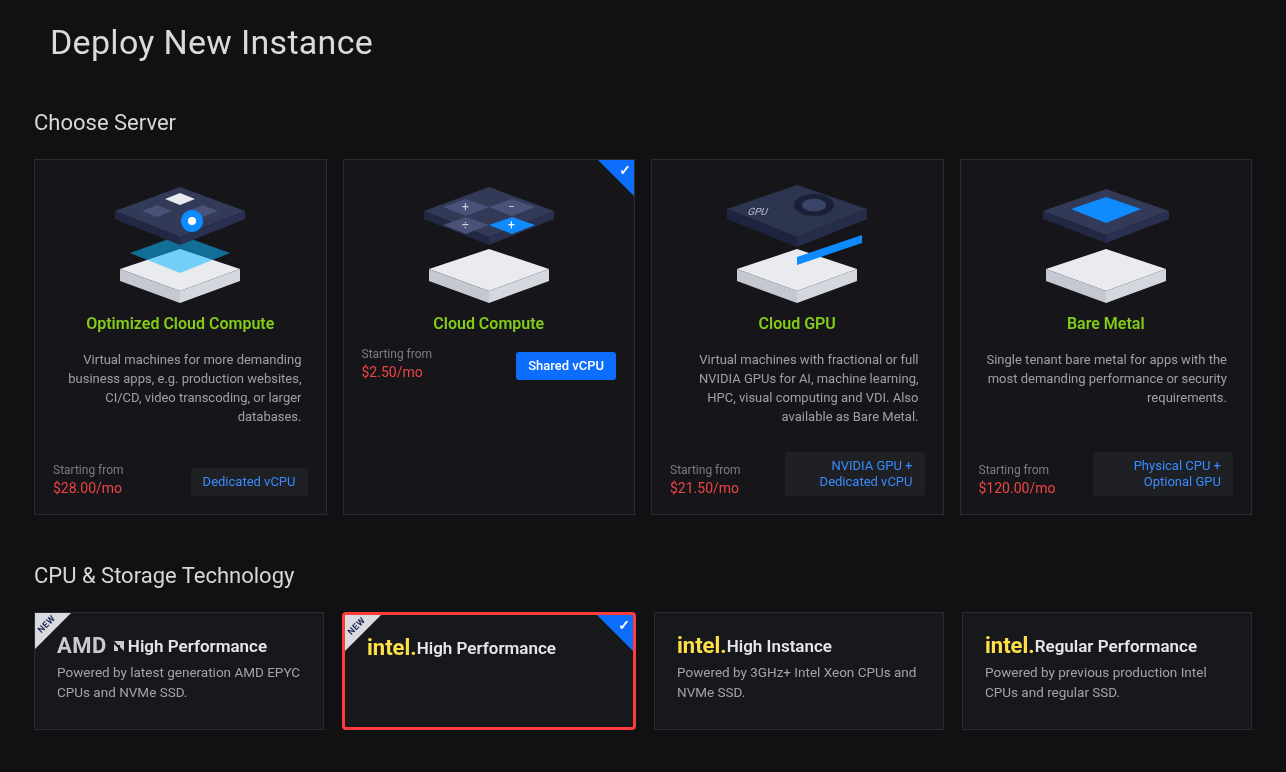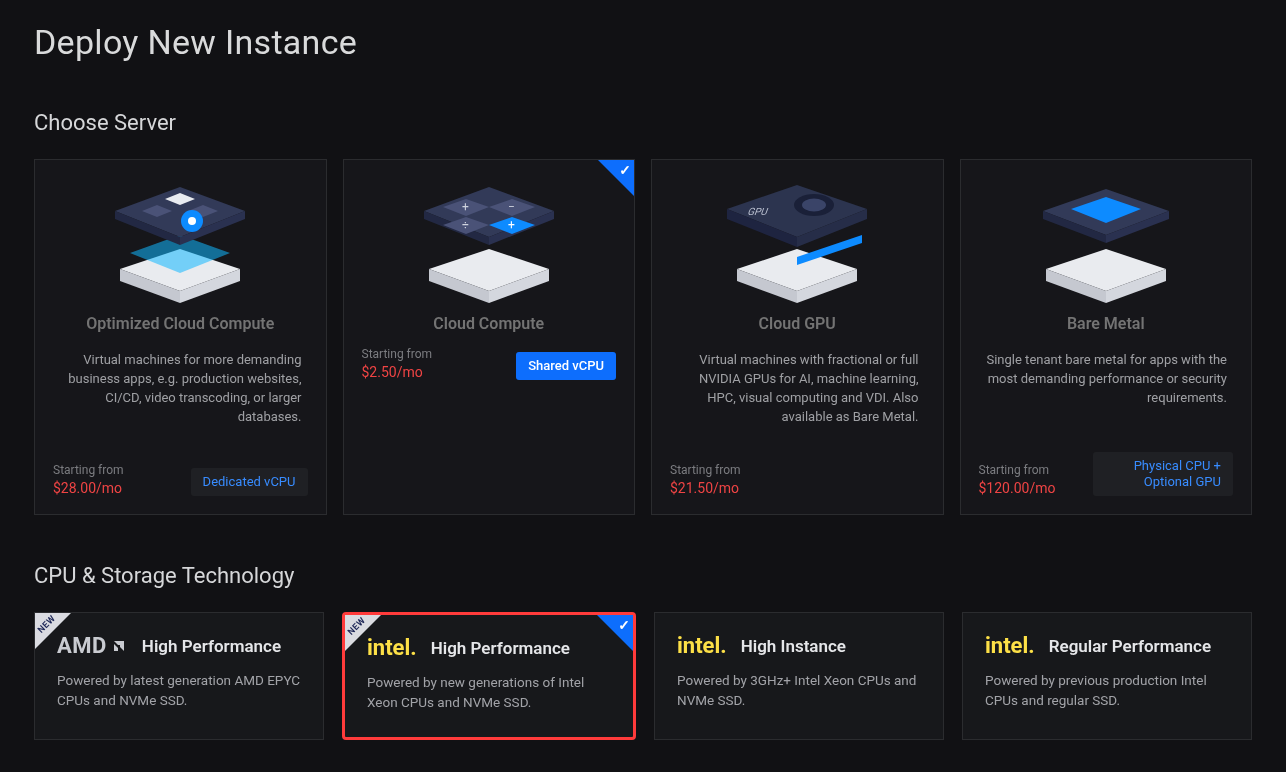--- a/index.html
+++ b/index.html
@@ -9,20 +9,21 @@
     font-family:-apple-system,BlinkMacSystemFont,"Segoe UI",Roboto,Helvetica,Arial,sans-serif;
     padding:22px 34px;
     width:1286px;
   }
   h1.page-title {
     font-size:34px;
     font-weight:400;
     color:#d9dadb;
     letter-spacing:0.3px;
     margin-bottom:48px;
+    margin-left:16px;
   }
   h2.section-heading {
     font-size:22px;
     font-weight:400;
     color:#d6d7d9;
     margin-bottom:24px;
   }
   .card-row {
     display:flex;
     gap:16px;
@@ -43,21 +44,21 @@
     width:180px;
     height:130px;
     display:flex;
     align-items:center;
     justify-content:center;
   }
   .server-card h3 {
     margin-top:6px;
     font-size:16px;
     font-weight:600;
-    color:#737373;
+    color:#84cc16;
     text-align:center;
   }
   .server-card p.desc {
     margin-top:18px;
     font-size:13px;
     line-height:1.45;
     color:#9fa0a4;
     text-align:right;
     padding:0 6px;
     flex:1;
@@ -131,22 +132,21 @@
     padding:20px 22px 24px 22px;
     min-height:118px;
   }
   .tech-card.highlighted{
     border:3px solid #ff3b3b;
     border-radius:4px;
   }
   .tech-card .header-row{
     display:flex;
     align-items:center;
-    gap:14px;
-    margin-bottom:12px;
+    margin-bottom:4px;
   }
   .tech-card .vendor {
     font-size:22px;
     font-weight:700;
   }
   .tech-card .vendor.amd   { color:#c9cbd1; letter-spacing:0.5px;}
   .tech-card .vendor.intel { color:#fde047; font-weight:700; letter-spacing:0px;}
   .tech-card .amd-arrow {
     display:inline-block;
     margin-left:3px;
@@ -248,20 +248,21 @@
         <text x="48" y="36" fill="#b9bfcf" font-size="10" transform="skewX(-20)">GPU</text>
       </svg>
     </div>
     <h3>Cloud GPU</h3>
     <p class="desc">Virtual machines with fractional or full NVIDIA GPUs for AI, machine learning, HPC, visual computing and VDI. Also available as Bare Metal.</p>
     <div class="footer">
       <div>
         <div class="starting-label">Starting from</div>
         <div class="price">$21.50/mo</div>
       </div>
+      <div class="badge dark">NVIDIA GPU + Dedicated vCPU</div>
     </div>
   </div>
 
   <div class="server-card">
     <div class="illus">
       <svg width="170" height="128" viewBox="0 0 170 128">
         <polygon points="85,70 145,90 85,112 25,90" fill="#e9ebef"></polygon>
         <polygon points="25,90 85,112 85,124 25,102" fill="#c5c8d0"></polygon>
         <polygon points="145,90 85,112 85,124 145,102" fill="#d4d7de"></polygon>
         <polygon points="85,10 148,32 85,56 22,32" fill="#323a58"></polygon>
@@ -300,21 +301,20 @@
     <p>Powered by latest generation AMD EPYC CPUs and NVMe SSD.</p>
   </div>
 
   <div class="tech-card highlighted">
     <div class="corner-new"></div>
     <div class="corner-check"></div>
     <div class="header-row">
       <span class="vendor intel">intel.</span>
       <h4>High Performance</h4>
     </div>
-    <p>Powered by new generations of Intel Xeon CPUs and NVMe SSD.</p>
   </div>
 
   <div class="tech-card">
     <div class="header-row">
       <span class="vendor intel">intel.</span>
       <h4>High Instance</h4>
     </div>
     <p>Powered by 3GHz+ Intel Xeon CPUs and NVMe SSD.</p>
   </div>
 

